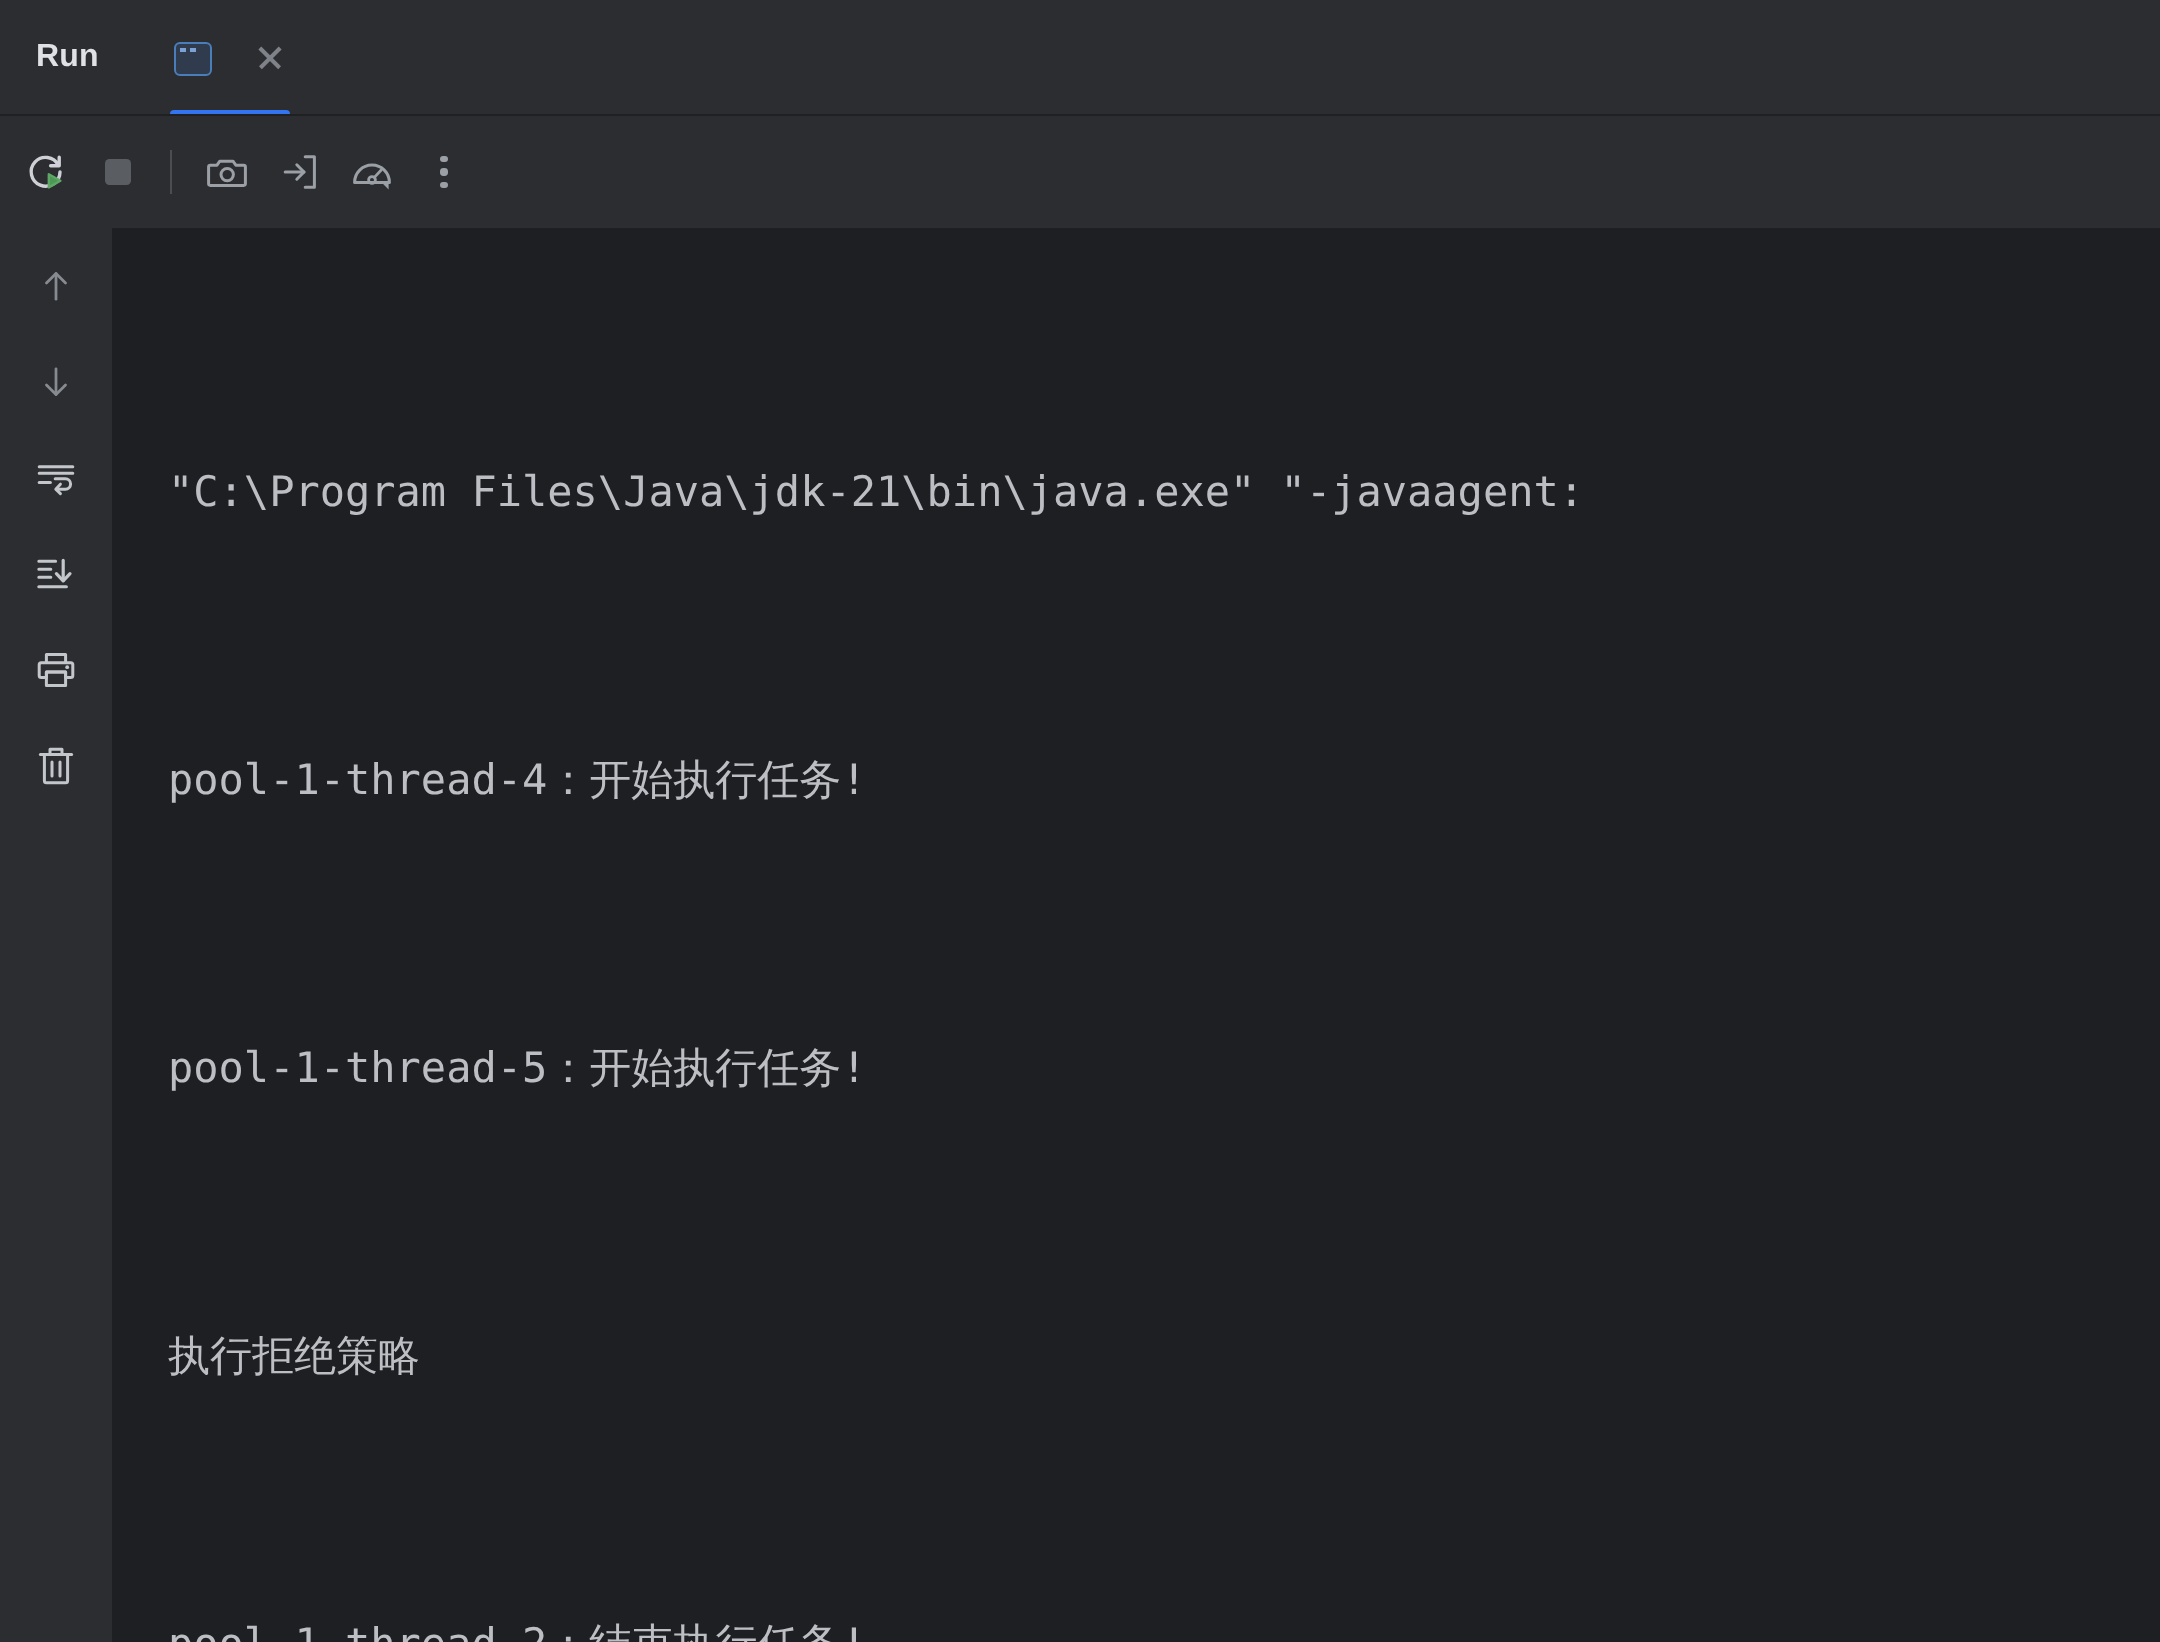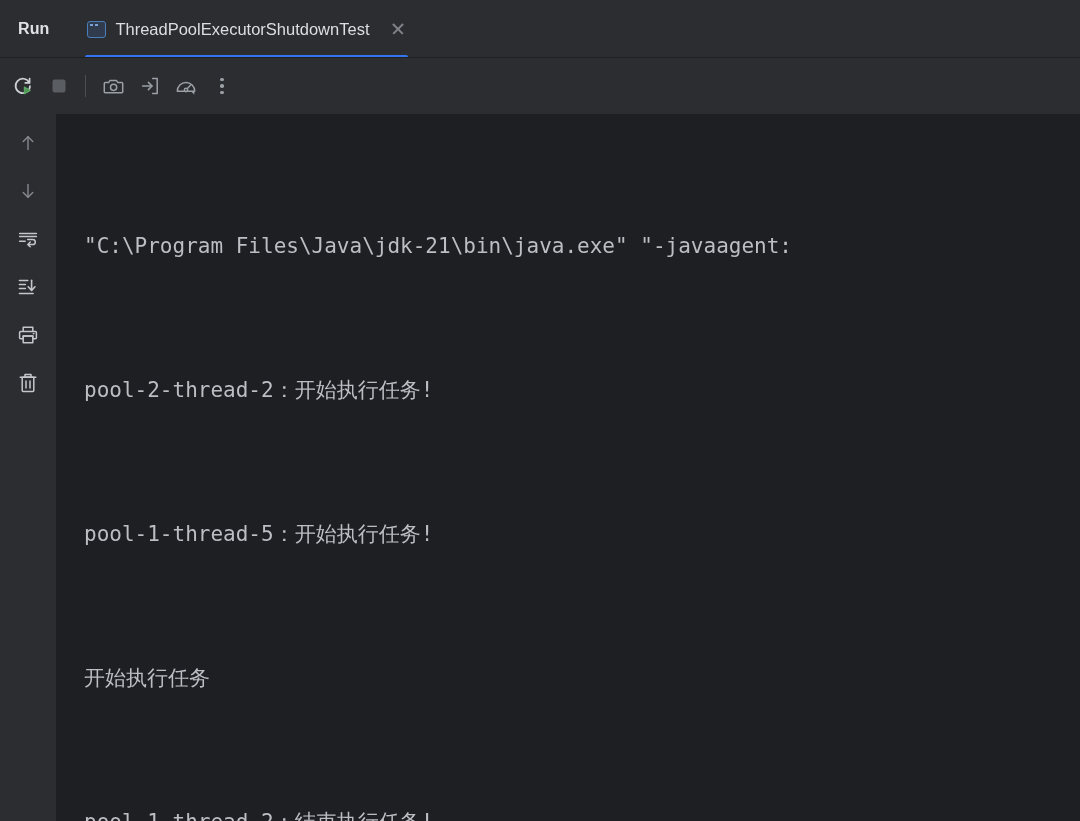--- a/index.html
+++ b/index.html
@@ -211,21 +211,20 @@
 </head>
 <body>
 
 <div class="app">
 
   <div class="header">
     <div class="header-title">Run</div>
 
     <div class="tab">
       <span class="console-icon"></span>
-      <span class="tab-label">ThreadPoolExecutorShutdownTest</span>
       <span class="tab-close"></span>
       <span class="tab-underline"></span>
     </div>
 
     <div class="header-sep"></div>
   </div>
 
   <div class="toolbar">
 
     <div class="tb-btn">
@@ -328,23 +327,23 @@
           <path d="M4.2 6.2h15.6" stroke="#c3c6cb" stroke-width="1.5" stroke-linecap="round"></path>
           <path d="M6.2 6.2h11.6v13.2a1 1 0 0 1-1 1H7.2a1 1 0 0 1-1-1z" stroke="#c3c6cb" stroke-width="1.5" stroke-linejoin="round"></path>
           <path d="M10 10v7M14 10v7" stroke="#c3c6cb" stroke-width="1.5" stroke-linecap="round"></path>
         </svg>
       </div>
     </div>
 
     <div class="console">
       <div class="console-lines">
         <div class="line">"C:\Program Files\Java\jdk-21\bin\java.exe" "-javaagent:</div>
-        <div class="line">pool-2-thread-2：开始执行任务!</div>
+        <div class="line">pool-1-thread-4：开始执行任务!</div>
         <div class="line">pool-1-thread-5：开始执行任务!</div>
-        <div class="line">开始执行任务</div>
+        <div class="line">执行拒绝策略</div>
         <div class="line">pool-1-thread-2：结束执行任务!</div>
         
         
         
         
         
         
         
         
         

